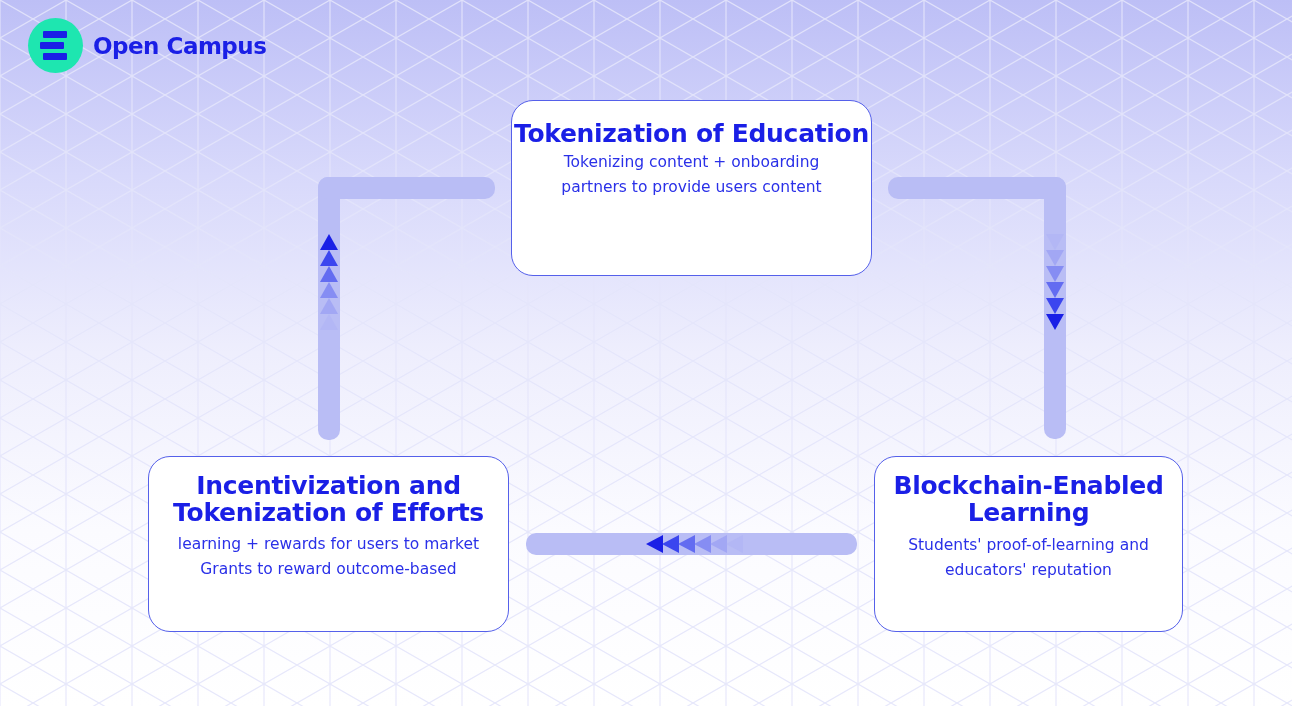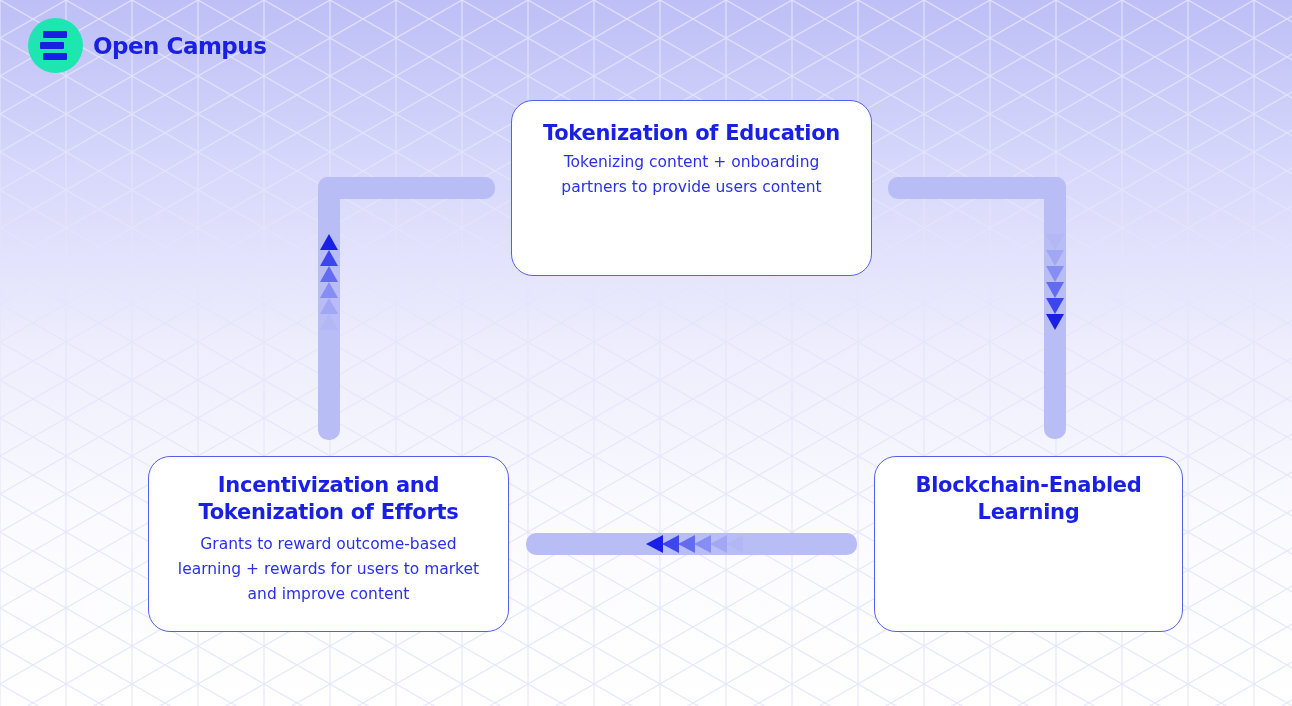--- a/index.html
+++ b/index.html
@@ -16,21 +16,21 @@
     }
     .logo-mark .bar { position: absolute; height: 7px; background: #1a1fe6; border-radius: 1px; }
     .logo-text {
       margin-left: 10px; font-weight: bold; font-size: 23px; color: #1a1fe6;
       letter-spacing: -0.5px;
     }
     .card {
       position: absolute; background: #ffffff; border: 1.3px solid #5560ea;
       border-radius: 22px; box-sizing: border-box; text-align: center; color: #1a1fe6;
     }
-    .card .title { font-weight: bold; font-size: 21px; line-height: 27px; letter-spacing: -0.3px; }
+    .card .title { font-weight: bold; font-size: 25px; line-height: 27px; letter-spacing: -0.3px; }
     .card .desc { font-size: 15.5px; line-height: 25px; color: #2a30e8; }
     .track { position: absolute; background: #b9bdf5; border-radius: 10px; }
     .arrows { position: absolute; }
   </style>
 </head>
 <body>
 
 <svg class="grid" width="1292" height="706">
   <defs>
     <pattern id="tri" width="66" height="76" patternUnits="userSpaceOnUse">
@@ -87,25 +87,28 @@
 <div class="card" style="left:511px;top:100px;width:361px;height:176px;padding-top:19px;">
   <div class="title">Tokenization of Education</div>
   <div class="desc" style="margin-top:3px;">
     <div>Tokenizing content + onboarding</div>
     <div>partners to provide users content</div>
   </div>
 </div>
 
 <div class="card" style="left:874px;top:456px;width:309px;height:176px;padding-top:15px;">
   <div class="title">Blockchain-Enabled Learning</div>
+  <div class="desc" style="margin-top:7px;">
+    <div>Students' proof-of-learning and</div>
+    <div>educators' reputation</div>
+  </div>
 </div>
 
 <div class="card" style="left:148px;top:456px;width:361px;height:176px;padding-top:15px;text-align:center;">
   <div class="title">
     <div>Incentivization and</div>
     <div>Tokenization of Efforts</div>
   </div>
   <div class="desc" style="margin-top:6px;">
+    <div>learning + rewards for users to market</div>
     <div>Grants to reward outcome-based</div>
-    <div>learning + rewards for users to market</div>
-    <div>and improve content</div>
   </div>
 </div>
 
 </body></html>

